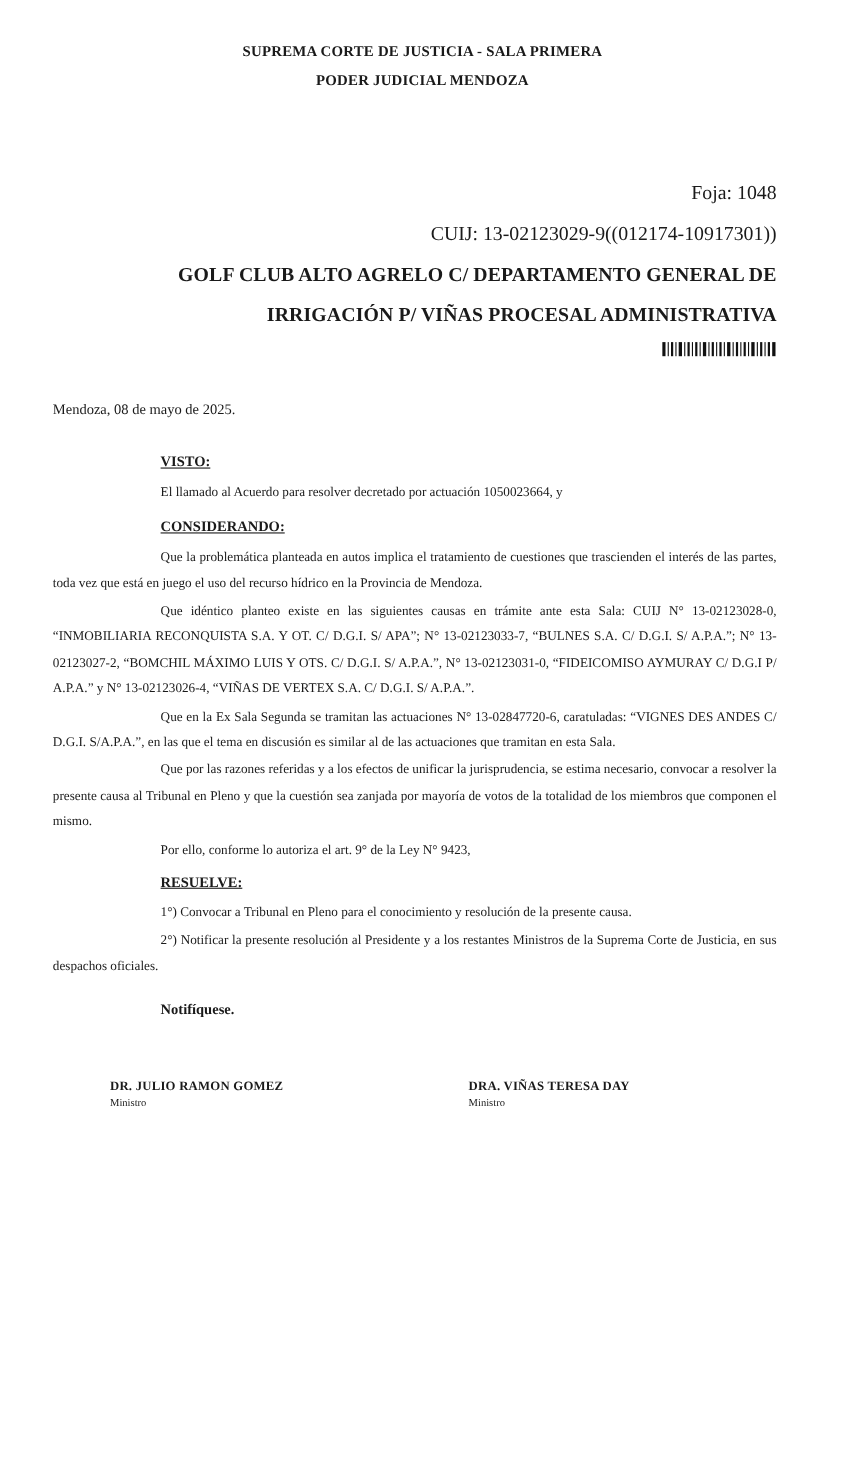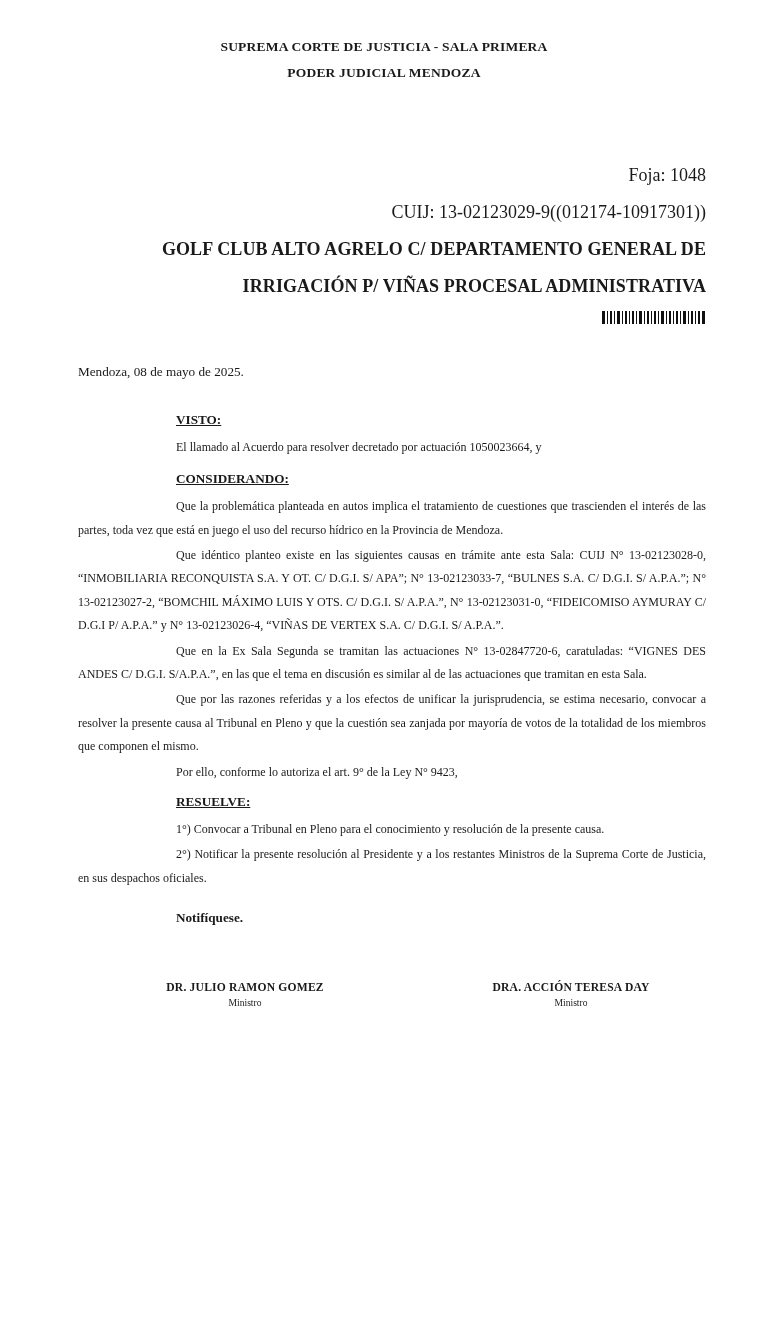--- a/index.html
+++ b/index.html
@@ -48,21 +48,21 @@
   .barcode {
     margin-top: 6px;
     display: flex;
     justify-content: flex-end;
     padding-right: 0px;
   }
   .barcode svg { display: block; }
 
   .body-block {
     margin-top: 40px;
-    padding-left: 78px;
+    padding-left: 48px;
     padding-right: 62px;
   }
   .place-date {
     font-size: 13.2px;
     margin-bottom: 32px;
   }
   .section-title {
     font-weight: bold;
     text-decoration: underline;
     font-size: 13.2px;
@@ -92,21 +92,20 @@
     margin-top: 20px;
   }
   .signatures {
     margin-top: 54px;
     display: flex;
     justify-content: flex-start;
     padding-left: 52px;
     gap: 96px;
   }
   .sig {
-    text-align: center;
     width: 230px;
   }
   .sig .name {
     font-size: 11.6px;
     font-weight: bold;
     letter-spacing: 0.2px;
     line-height: 1.4;
   }
   .sig .role {
     font-size: 9.6px;
@@ -182,19 +181,19 @@
     <p class="para">2°) Notificar la presente resolución al Presidente y a los restantes Ministros de la Suprema Corte de Justicia, en sus despachos oficiales.</p>
 
     <div class="notify">Notifíquese.</div>
 
     <div class="signatures">
       <div class="sig">
         <div class="name">DR. JULIO RAMON GOMEZ</div>
         <div class="role">Ministro</div>
       </div>
       <div class="sig">
-        <div class="name">DRA. ACCIÓN TERESA DAY</div>
+        <div class="name">DRA. VIÑAS TERESA DAY</div>
         <div class="role">Ministro</div>
       </div>
     </div>
 
   </div>
 </div>
 
 </body></html>

